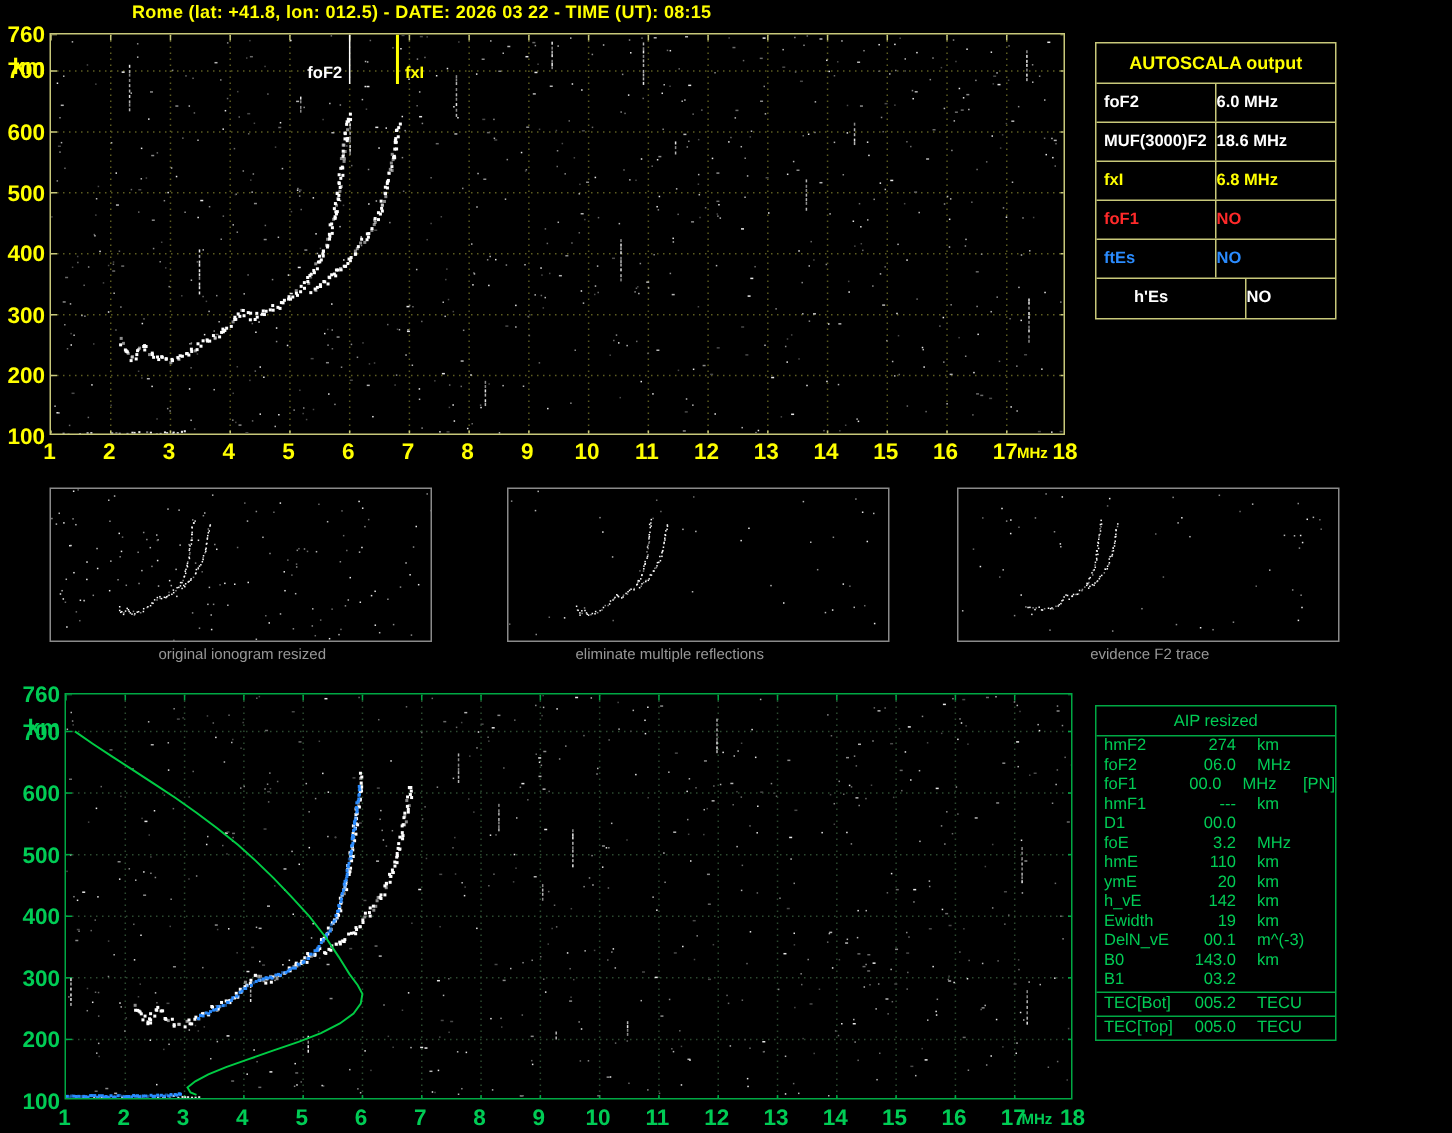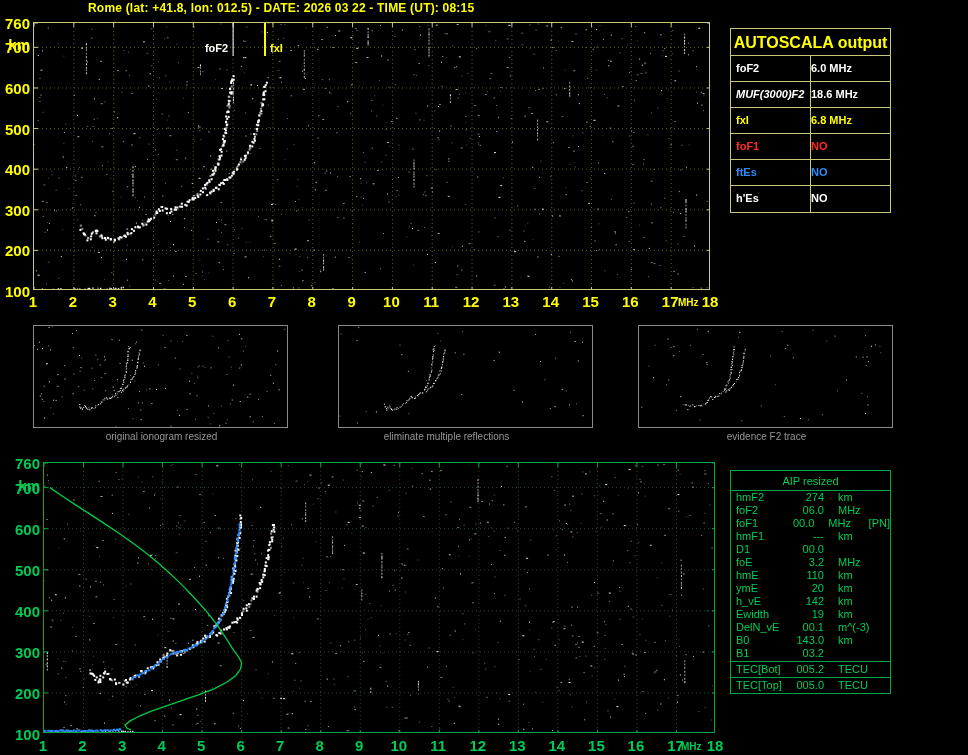--- a/index.html
+++ b/index.html
@@ -13,21 +13,21 @@
   #botPlot{left:43px;top:462px;border:1px solid #00a844}
   svg.thumb{position:absolute;top:325px;background:#000;border:1px solid #8a8a8a;display:block}
   #thumb0{left:33px} #thumb1{left:338px} #thumb2{left:638px}
   .caption{position:absolute;top:431px;width:257px;text-align:center;
            color:#979797;font-size:10px}
   #cap0{left:33px} #cap1{left:318px} #cap2{left:638px}
   .tick{position:absolute;font-weight:bold;font-size:15px;white-space:nowrap}
   
   #autoscala{position:absolute;left:730px;top:28px;width:161px;border:1px solid #c8c87a;background:#000}
   .as-title{height:27px;line-height:27px;text-align:center;color:#ffff00;
-            font-weight:bold;font-size:16px;border-bottom:1px solid #c8c87a}
+            font-weight:bold;font-size:12px;border-bottom:1px solid #c8c87a}
   .as-row{display:flex;height:26px;border-bottom:1px solid #c8c87a;
           font-weight:bold;font-size:11px}
   .as-row:last-child{border-bottom:none}
   .as-label{width:80px;border-right:1px solid #c8c87a;padding:6px 0 0 5px}
   .as-value{flex:1;text-align:left;padding-top:6px}
   
   #aip{position:absolute;left:730px;top:470px;width:161px;border:1px solid #00a844;
        background:#000;color:#00cc55;font-size:11px;padding-bottom:1px}
   .aip-title{height:20px;line-height:20px;text-align:center;border-bottom:1px solid #00a844}
   .aip-row{display:flex;height:13px;line-height:13px;padding-left:5px;white-space:nowrap}
@@ -1281,37 +1281,37 @@
   </svg>
 
 <div id="autoscala">
   <div class="as-title">AUTOSCALA output</div>
   <div id="as-rows">
       <div class="as-row">
         <div class="as-label" style="color: rgb(255, 255, 255);">foF2</div>
         <div class="as-value" style="color: rgb(255, 255, 255);">6.0 MHz</div>
       </div>
       <div class="as-row">
-        <div class="as-label" style="color: rgb(255, 255, 255); font-style: italic;">MUF(3000)F2</div>
+        <div class="as-label" style="color: rgb(255, 255, 255);">MUF(3000)F2</div>
         <div class="as-value" style="color: rgb(255, 255, 255);">18.6 MHz</div>
       </div>
       <div class="as-row">
         <div class="as-label" style="color: rgb(255, 255, 0);">fxI</div>
         <div class="as-value" style="color: rgb(255, 255, 0);">6.8 MHz</div>
       </div>
       <div class="as-row">
         <div class="as-label" style="color: rgb(255, 42, 42);">foF1</div>
         <div class="as-value" style="color: rgb(255, 42, 42);">NO</div>
       </div>
       <div class="as-row">
         <div class="as-label" style="color: rgb(43, 140, 255);">ftEs</div>
         <div class="as-value" style="color: rgb(43, 140, 255);">NO</div>
       </div>
       <div class="as-row">
-        <div class="as-label" style="color: rgb(255, 255, 255);">h'Es</div>
+        <div class="as-label" style="color: rgb(255, 255, 255); margin-left: 20px;">h'Es</div>
         <div class="as-value" style="color: rgb(255, 255, 255);">NO</div>
       </div>
     </div>
 </div>
 
 <svg id="thumb0" class="thumb" width="255" height="103">
     <g>
       <rect x="61.3" y="28.5" width="1" height="1" fill="#8a8a8a"></rect>
       <rect x="19.1" y="73.7" width="1" height="1" fill="#e8e8e8"></rect>
       <rect x="21.7" y="73.9" width="1" height="1" fill="#6a6a6a"></rect>

